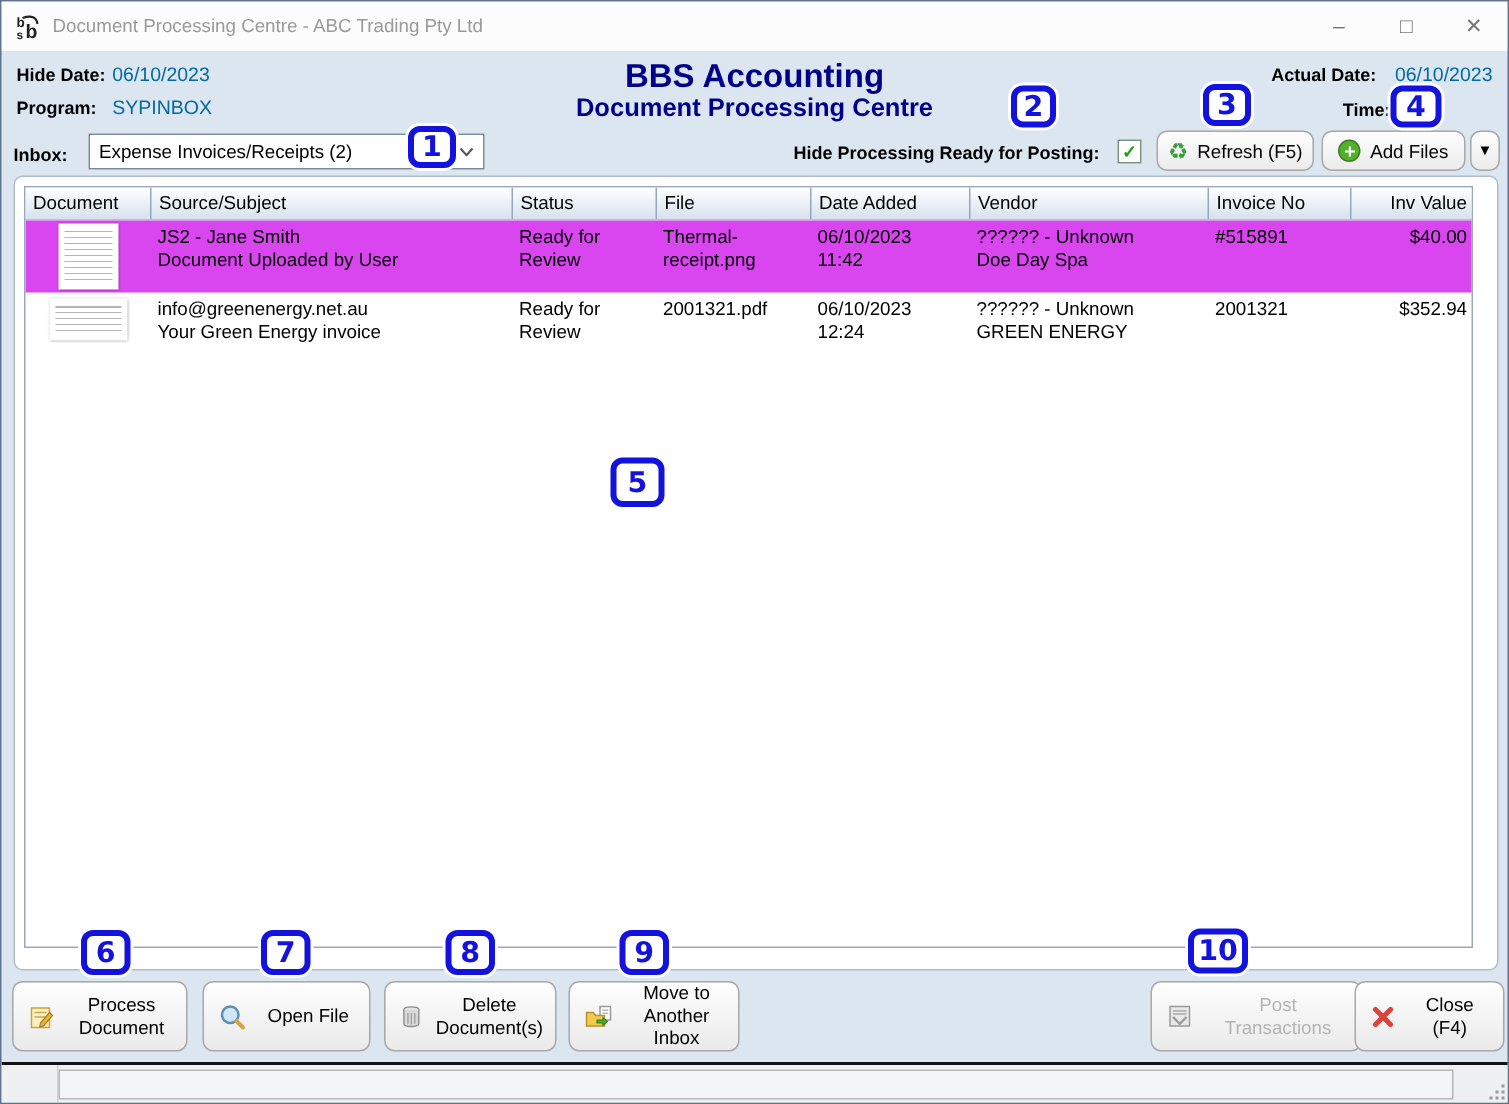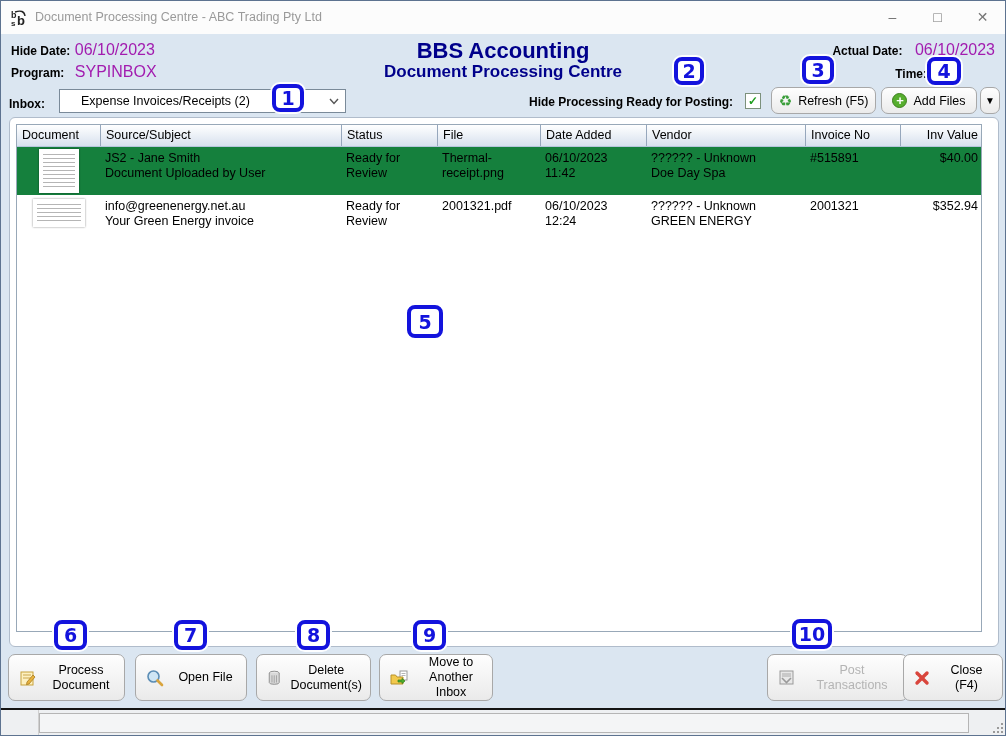--- a/index.html
+++ b/index.html
@@ -10,29 +10,29 @@
   }
   
   .titlebar { position:absolute; left:0; top:0; width:100%; height:33px; background:#fcfcfc; }
   .app-icon { position:absolute; left:9px; top:7px; width:20px; height:20px; }
   .title-text { position:absolute; left:34px; top:9px; font-size:12.5px; color:#9a9a9a; }
   .win-btn { position:absolute; top:0; width:45px; height:32px; text-align:center;
              line-height:32px; font-size:14px; color:#777; cursor:default; }
   .btn-min { right:90px; } .btn-max { right:45px; } .btn-close { right:0; }
   
   .lbl { font-weight:bold; font-size:12px; color:#000; }
-  .val { font-size:16px; color:#a21caf; }
+  .val { font-size:13px; color:#0369a1; }
   .hpos { position:absolute; white-space:nowrap; }
   .app-title { position:absolute; left:0; right:0; top:37px; text-align:center;
                font-size:22px; font-weight:bold; color:#00008b; }
   .app-subtitle { position:absolute; left:0; right:0; top:61px; text-align:center;
                   font-size:17px; font-weight:bold; color:#00008b; }
-  .combo { position:absolute; left:58px; top:88px; width:287px; height:24px;
+  .combo { position:absolute; left:58px; top:88px; width:264px; height:24px;
            background:#fff; border:1px solid #7a8a99; display:flex; align-items:center;
-           padding-left:21px; font-size:12.5px; }
+           padding-left:6px; font-size:12.5px; }
   .combo-arrow { position:absolute; right:6px; top:8px; }
   .checkbox { position:absolute; left:744px; top:92px; width:16px; height:16px;
               background:#fff; border:1px solid #7c917c; text-align:center;
               line-height:14px; font-size:12px; font-weight:bold; color:#1f9e1f; }
   .toolbtn { position:absolute; top:86px; height:27px; background:linear-gradient(#fefefe,#ebebeb);
              border:1px solid #a8a8a8; border-radius:7px; display:flex; align-items:center;
              justify-content:center; gap:6px; font-size:12.5px; cursor:default; }
   .refresh-btn { left:770px; width:105px; }
   .addfiles-btn { left:880px; width:96px; }
   .addfiles-arrow { left:979px; width:20px; font-size:10px; }
@@ -48,21 +48,21 @@
   .trow { display:flex; width:966px; }
   .thead { height:22px; background:linear-gradient(#ffffff,#d7e1ee);
            border-bottom:1px solid #b5c6dc; }
   .thead .cell { font-size:12.5px; color:#000; padding:3px 5px; border-left:1px solid #96a7bc; }
   .thead .cell:first-child { border-left:none; }
   .cell { flex:none; overflow:hidden; }
   .c0{width:83px;} .c1{width:241px;} .c2{width:96px;} .c3{width:103px;}
   .c4{width:106px;} .c5{width:159px;} .c6{width:95px;}
   .c7{width:83px; text-align:right;}
   .drow .cell { font-size:12.5px; line-height:15px; padding:4px 5px 0 5px; color:#000; }
-  .drow.selected { background:#15803d; }
+  .drow.selected { background:#d946ef; }
   .r1 { height:48px; } .r2 { height:36px; }
   .doc-cell { display:flex; align-items:center; justify-content:center; padding:2px !important; }
   .thumb { background:#fff; box-shadow:0 0 2px rgba(0,0,0,.45); }
   .thumb-tall { width:40px; height:44px; }
   .thumb-wide { width:52px; height:28px; }
   .thumb-lines { margin:5px 4px; height:calc(100% - 10px);
                  background:repeating-linear-gradient(#b5b5b5 0 1px, transparent 1px 4px); }
   .blue { color:#0000cd; }
   
   .fbtn { position:absolute; top:653px; height:47px; background:linear-gradient(#fefefe,#eaeaea);

